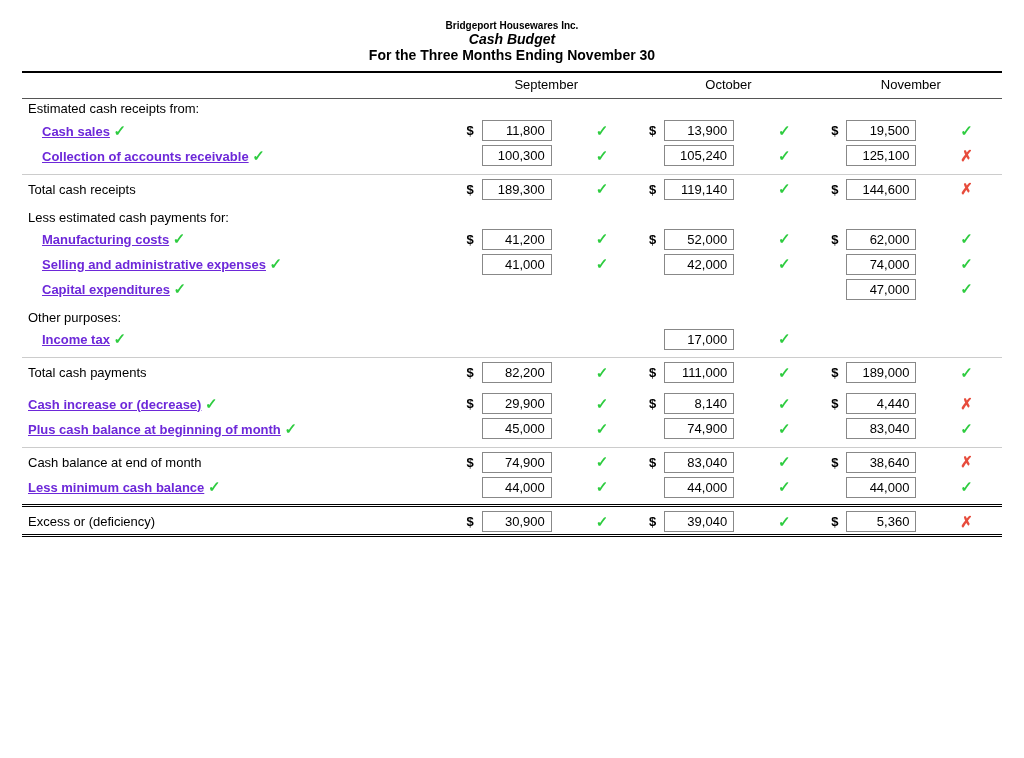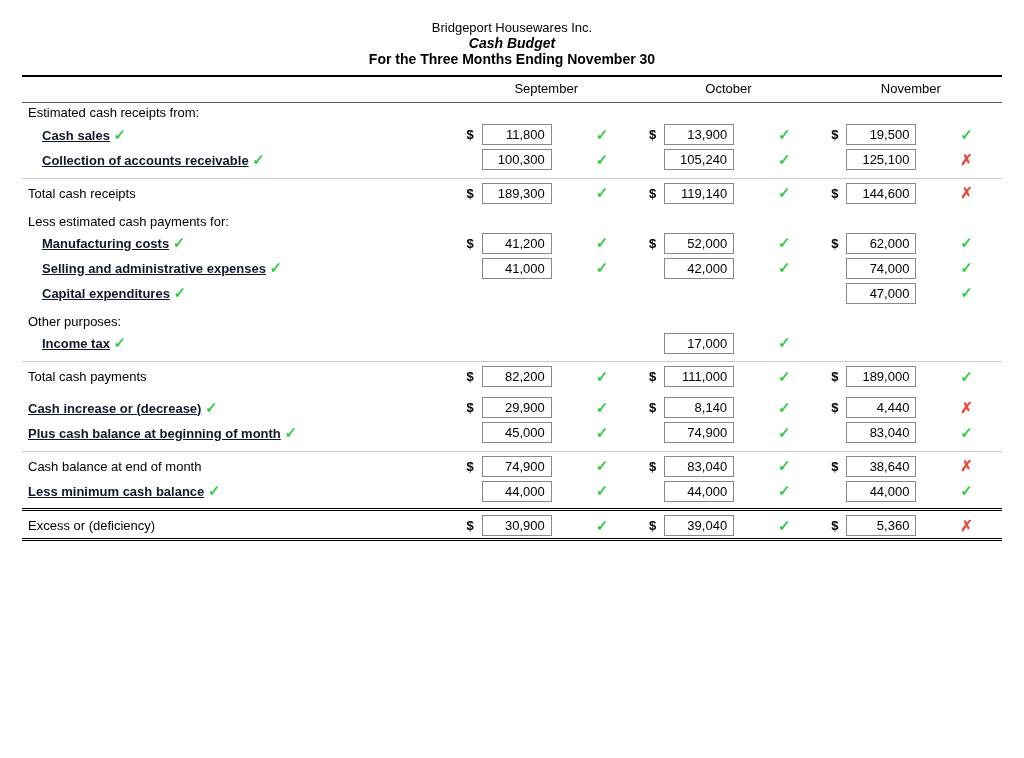--- a/index.html
+++ b/index.html
@@ -13,22 +13,22 @@
     .page {
       max-width: 980px;
       margin: 0 auto;
       background: #fff;
     }
     .header {
       text-align: center;
       margin-bottom: 8px;
     }
     .header .company {
-      font-weight: normal;
-      font-size: 13px;
+      font-weight: bold;
+      font-size: 10px;
     }
     .header .title {
       font-weight: bold;
       font-size: 14px;
       font-style: italic;
     }
     .header .subtitle {
       font-weight: bold;
       font-size: 14px;
     }
@@ -53,21 +53,21 @@
       padding: 2px 6px;
       text-align: right;
       min-width: 70px;
       display: inline-block;
       background: #fff;
     }
 
     .check-green { color: #2ecc40; font-size: 15px; font-weight: bold; }
     .check-red { color: #e74c3c; font-size: 15px; font-weight: bold; }
 
-    .blue-link { color: #0f172a; font-weight: bold; text-decoration: underline; cursor: pointer; }
+    .blue-link { color: #6d28d9; font-weight: bold; text-decoration: underline; cursor: pointer; }
     .label-indent { padding-left: 20px; }
     .label-normal { padding-left: 6px; margin-top: 35px; }
 
     .section-label { font-weight: normal; color: #000; }
     .row-total td { border-top: 1px solid #ccc; }
     .row-double-top td { border-top: 3px double #000; }
     .row-double-bottom td { border-bottom: 3px double #000; }
 
     .month-header-row th {
       border-bottom: 1px solid #555;

